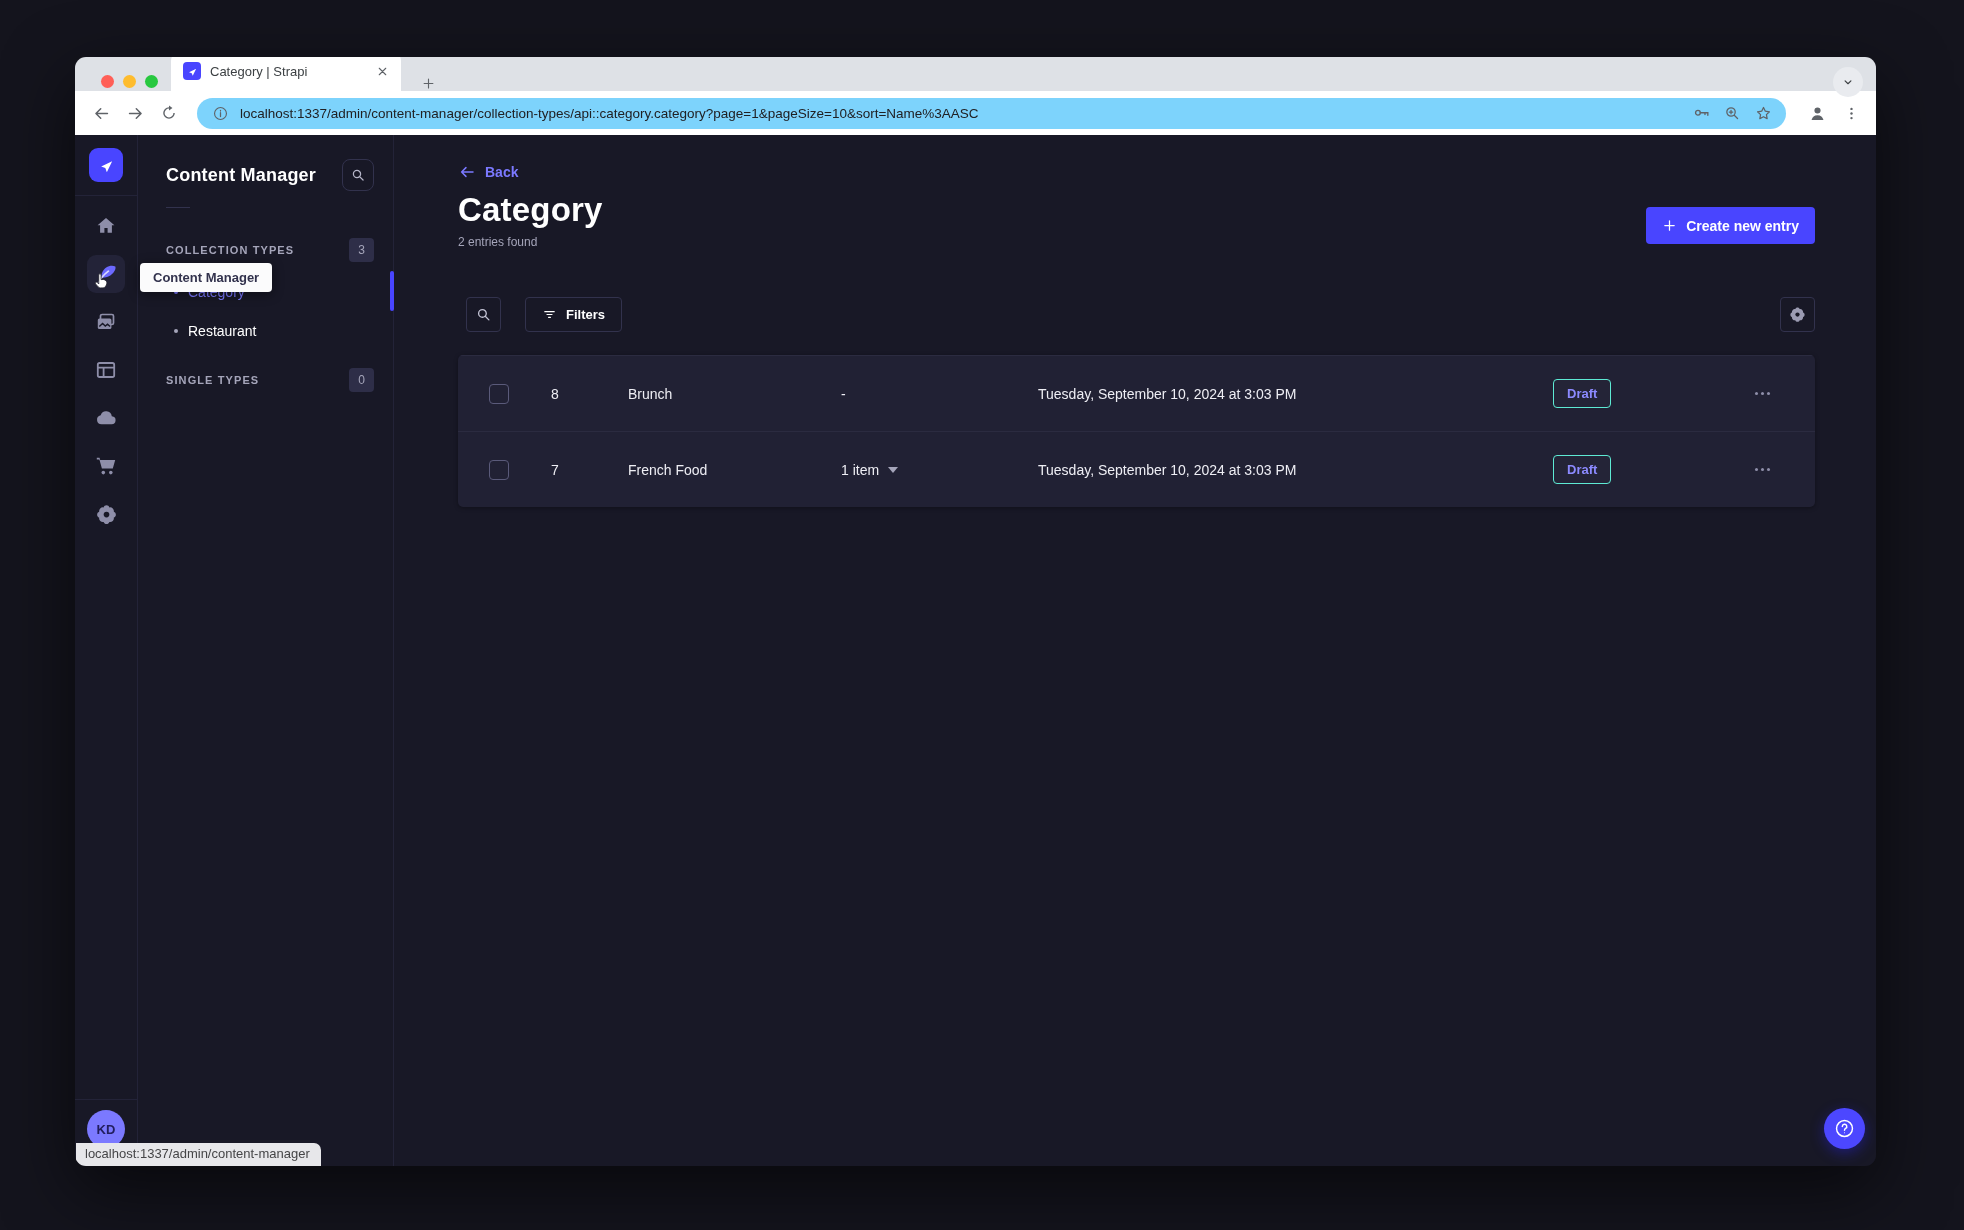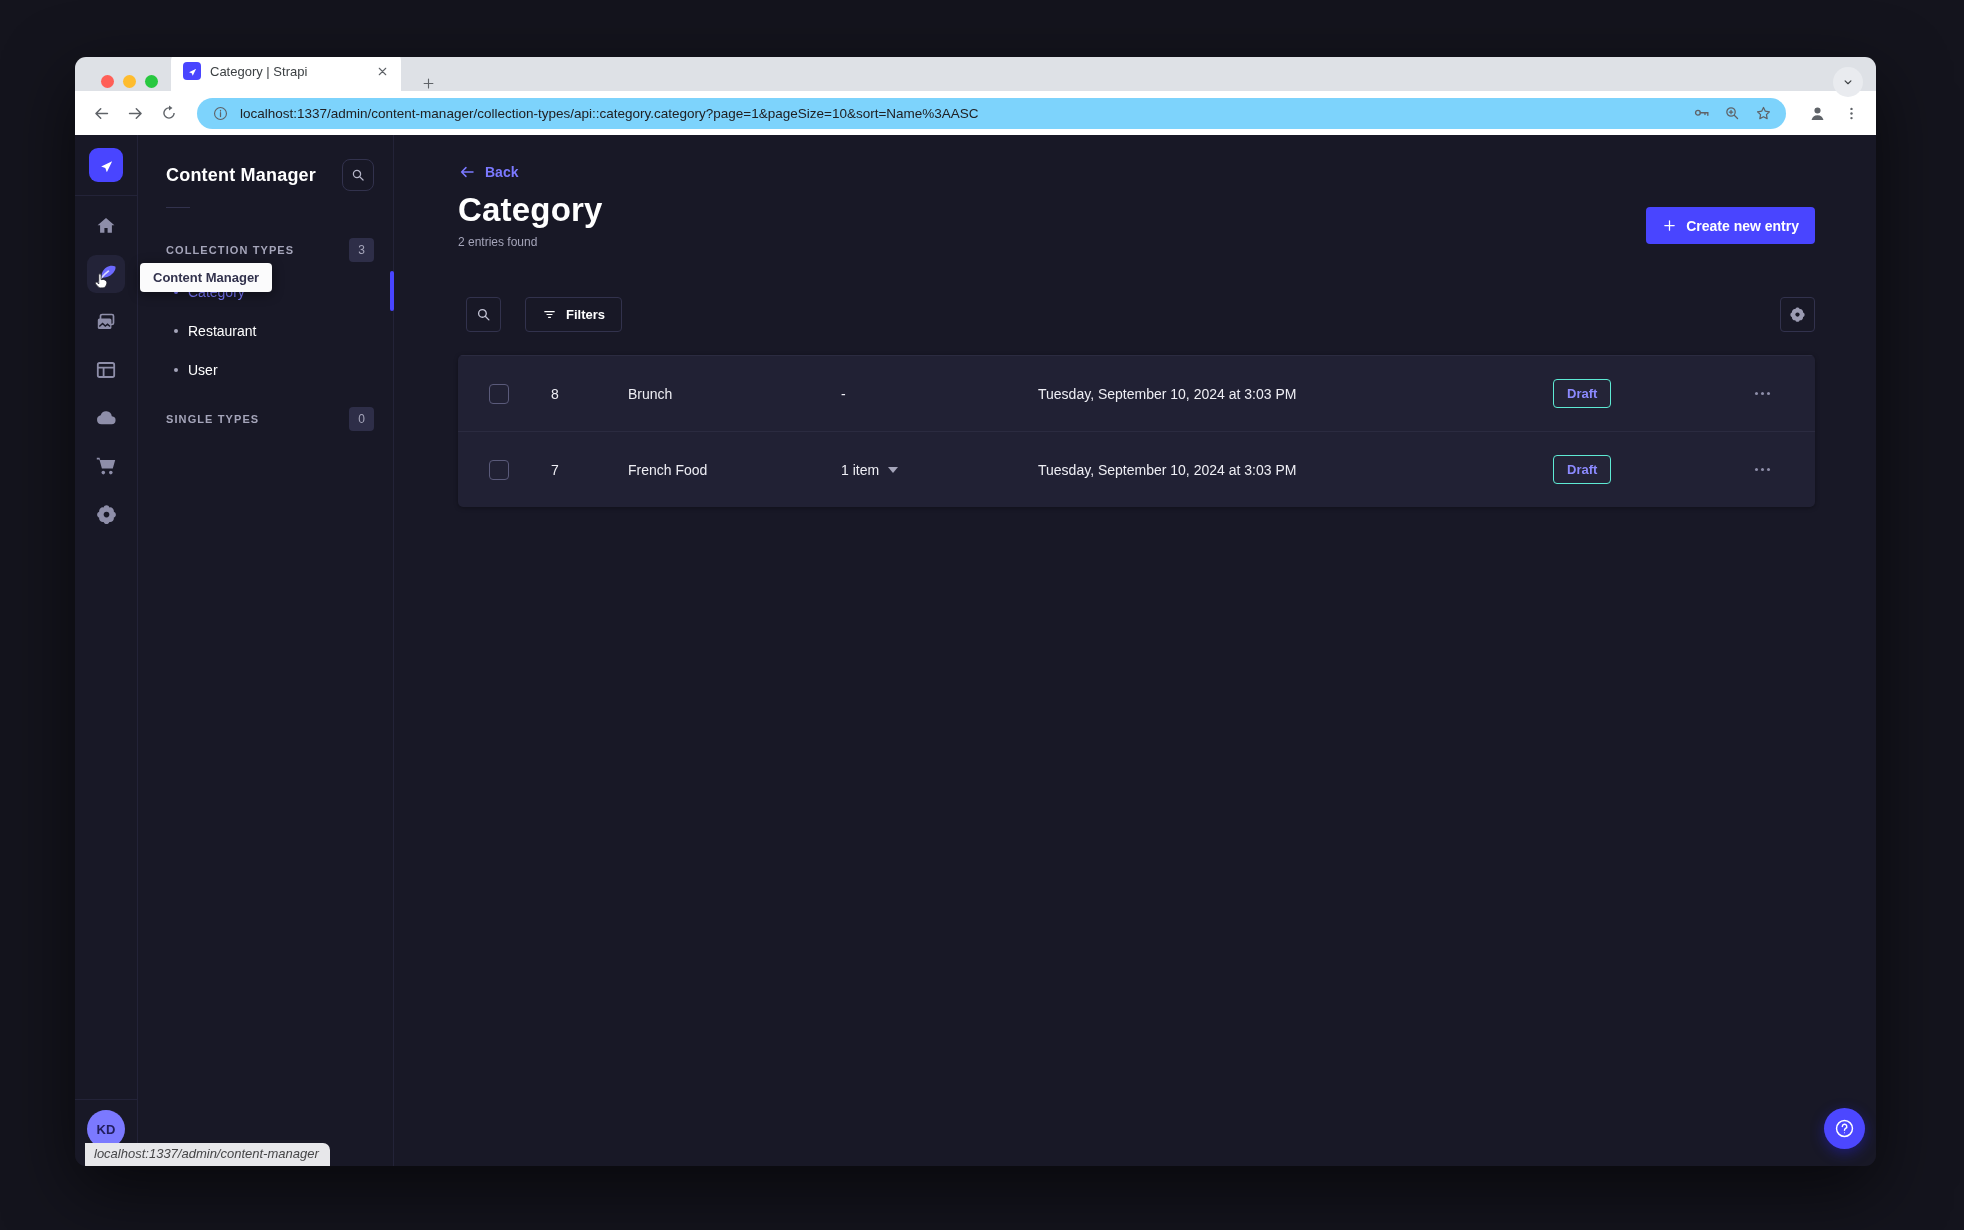--- a/index.html
+++ b/index.html
@@ -110,21 +110,21 @@
   .checkbox{ width:20px; height:20px; border:1px solid #5a5a7a; border-radius:4px; background:transparent; cursor:pointer; }
   .sort-asc{ width:0; height:0; border-left:5px solid transparent; border-right:5px solid transparent; border-bottom:6px solid #a5a5ba; }
   .caret-down{ width:0; height:0; border-left:5px solid transparent; border-right:5px solid transparent; border-top:6px solid #a5a5ba; margin-left:9px; }
   .rest-cell{ padding-left:18px; }
   .status-badge{ padding:6px 13px; border:1px solid #5eead4; border-radius:4px; color:#8c8aff; font-size:13px; font-weight:bold; background:rgba(255,255,255,.015); }
   .row-menu{ display:flex; gap:3px; align-items:center; cursor:pointer; padding:6px 2px; }
   .row-menu i{ width:3px; height:3px; border-radius:50%; background:#8e8ea9; }
 
   
   .help-fab{ position:absolute; right:11px; bottom:17px; width:41px; height:41px; border-radius:50%; background:#4c47ff; border:none; display:flex; align-items:center; justify-content:center; cursor:pointer; box-shadow:0 4px 14px rgba(40,35,220,.45); }
-  .status-bar{ position:absolute; left:10px; bottom:0; background:#e7e7ea; color:#454547; font-size:13px; padding:3px 11px 5px 9px; border-top-right-radius:7px; z-index:8;font-style:italic; }
+  .status-bar{ position:absolute; left:1px; bottom:0; background:#e7e7ea; color:#454547; font-size:13px; padding:3px 11px 5px 9px; border-top-right-radius:7px; z-index:8; }
 </style>
 </head>
 <body>
 
 <div class="window">
 
   <div class="tabbar">
     <div class="lights">
       <span class="light r"></span>
       <span class="light y"></span>
@@ -289,24 +289,20 @@
         <span class="badge">3</span>
       </div>
       <div class="subnav-items">
         <div class="subnav-item active">
           <span class="dot"></span>
           <span>Category</span>
         </div>
         <div class="subnav-item">
           <span class="dot"></span>
           <span>Restaurant</span>
-        </div>
-        <div class="subnav-item">
-          <span class="dot"></span>
-          <span>User</span>
         </div>
       </div>
       <div class="section-row" style="margin-top:18px;">
         <span class="section-label">SINGLE TYPES</span>
         <span class="badge">0</span>
       </div>
       <div class="active-bar"></div>
     </aside>
 
     <div class="tooltip">Content Manager</div>

